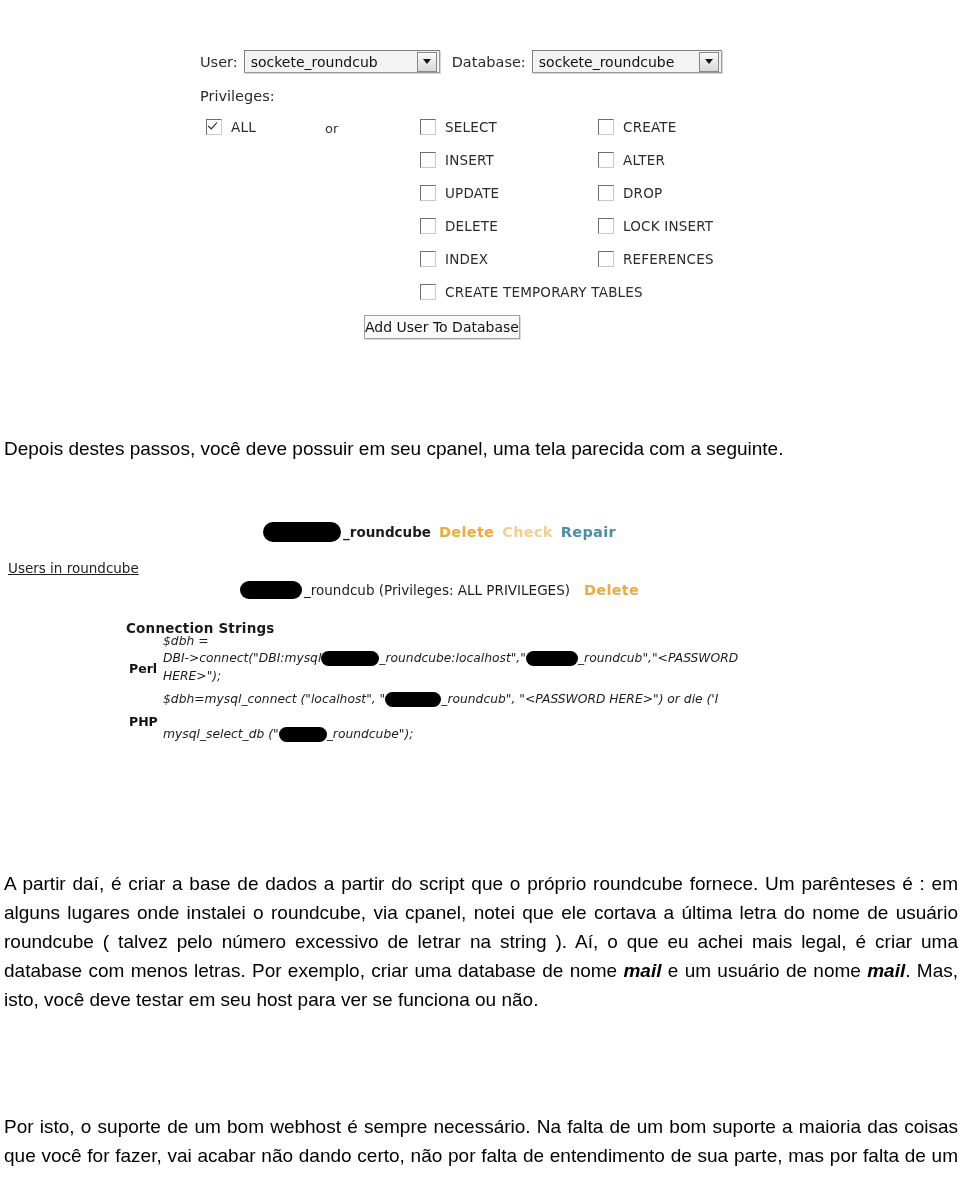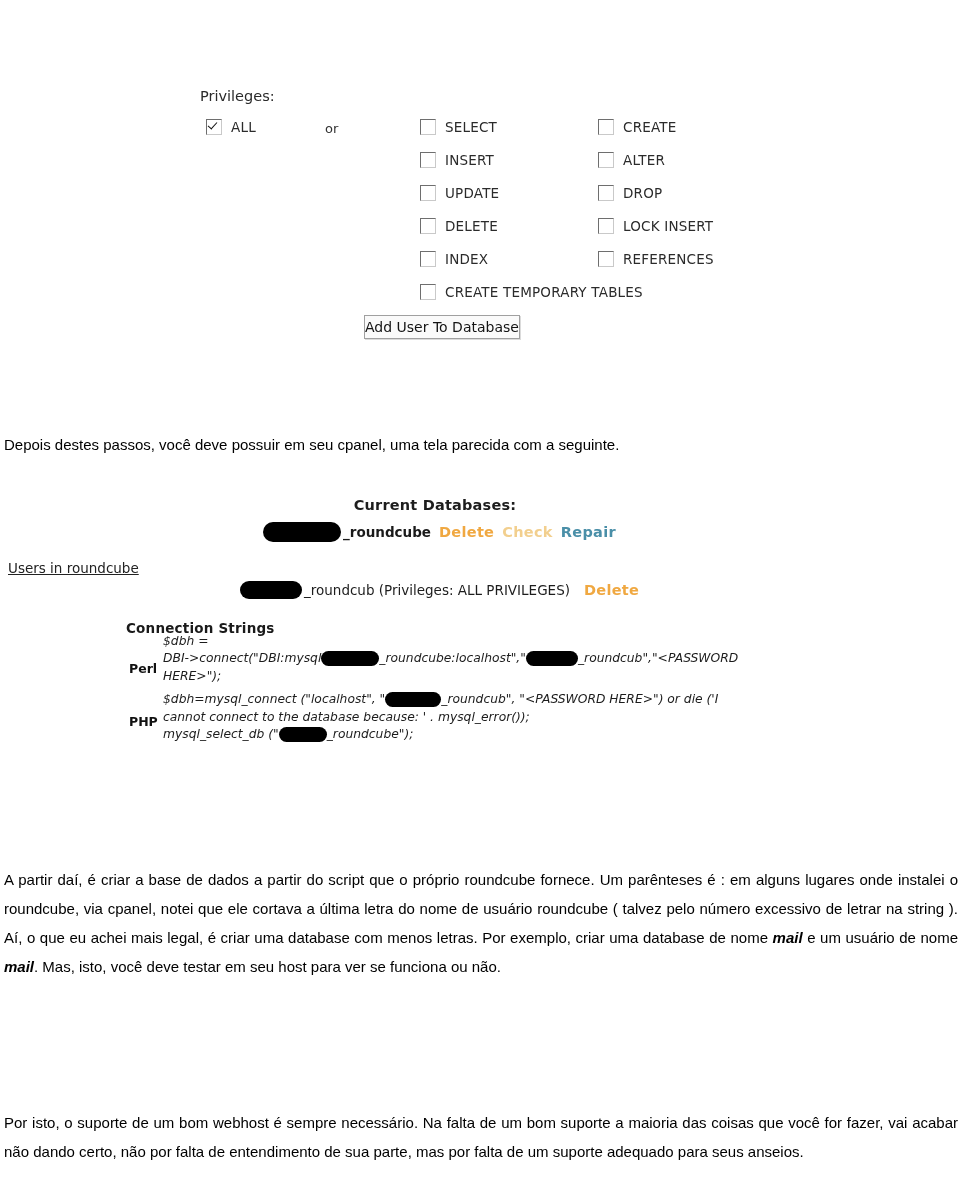--- a/index.html
+++ b/index.html
@@ -154,21 +154,21 @@
     color: #141414;
     box-sizing: border-box;
   }
 
   
   .para {
     position: absolute;
     left: 4px;
     width: 954px;
     font-family: "Liberation Sans", sans-serif;
-    font-size: 15px;
+    font-size: 19px;
     line-height: 29px;
     color: #000000;
     text-align: justify;
   }
   .para i.bi { font-weight: bold; font-style: italic; }
   #para-intro { top: 415px; }
   #para-mid   { top: 850px; }
   #para-end   { top: 1093px; }
 
   
@@ -283,20 +283,39 @@
   #php-l1  { top: 201px; }
   #php-l2  { top: 219px; }
   #php-l3  { top: 236px; }
 </style>
 </head>
 <body>
 
 <div class="shot1">
 
 
+  <div class="userrow">
+    <span class="fieldlabel">User:</span>
+
+    <span class="selectbox sel-user">
+      <span class="sval">sockete_roundcub</span>
+      <span class="arrowbtn">
+          <i class="tri"></i>
+        </span>
+    </span>
+
+    <span class="fieldlabel" style="margin-left:6px;">Database:</span>
+
+    <span class="selectbox sel-db">
+      <span class="sval">sockete_roundcube</span>
+      <span class="arrowbtn">
+          <i class="tri"></i>
+        </span>
+    </span>
+  </div>
 
   <div class="privlabel">Privileges:</div>
 
   <div class="cbrow" style="left:206px; top:119px;">
     <span class="cbox checked"></span>
     <span class="cblabel">ALL</span>
   </div>
 
   <div class="ortext">or</div>
 
@@ -346,21 +365,20 @@
     <span class="cblabel">REFERENCES</span>
   </div>
 
   <div class="addbtn">Add User To Database</div>
 </div>
 
 <p class="para" id="para-intro">Depois destes passos, você deve possuir em seu cpanel, uma tela parecida com a seguinte.</p>
 
 <div class="shot2">
 
-  <div class="cd-title">Current Databases:</div>
 
   <div class="cd-dbrow">
     <span class="redact" style="width:78px;height:20px;"></span>
     <span class="dbname">_roundcube</span>
     <span class="lnk lnk-delete">Delete</span>
     <span class="lnk lnk-check">Check</span>
     <span class="lnk lnk-repair">Repair</span>
   </div>
 
   <div class="cd-users-hdr">Users in roundcube</div>
@@ -381,21 +399,20 @@
   <div class="code" id="perl-l2">
     <span>DBI-&gt;connect("DBI:mysql</span><span class="redact" style="width:58px;height:15px;"></span><span>_roundcube:localhost","</span><span class="redact" style="width:52px;height:15px;"></span><span>_roundcub","&lt;PASSWORD</span>
   </div>
 
   <div class="code" id="perl-l3">HERE&gt;");</div>
 
   <div class="code" id="php-l1">
     <span>$dbh=mysql_connect ("localhost", "</span><span class="redact" style="width:56px;height:15px;"></span><span>_roundcub", "&lt;PASSWORD HERE&gt;") or die ('I</span>
   </div>
 
-  <div class="code" id="php-l2">cannot connect to the database because: ' . mysql_error());</div>
 
   <div class="code" id="php-l3">
     <span>mysql_select_db ("</span><span class="redact" style="width:48px;height:15px;"></span><span>_roundcube");</span>
   </div>
 </div>
 
 <p class="para" id="para-mid">
   <span>A partir daí, é criar a base de dados a partir do script que o próprio roundcube fornece. Um parênteses é : em alguns lugares onde instalei o roundcube, via cpanel, notei que ele cortava a última letra do nome de usuário roundcube ( talvez pelo número excessivo de letrar na string ). Aí, o que eu achei mais legal, é criar uma database com menos letras. Por exemplo, criar uma database de nome </span><i class="bi">mail</i><span> e um usuário de nome </span><i class="bi">mail</i><span>. Mas, isto, você deve testar em seu host para ver se funciona ou não.</span>
 </p>
 

